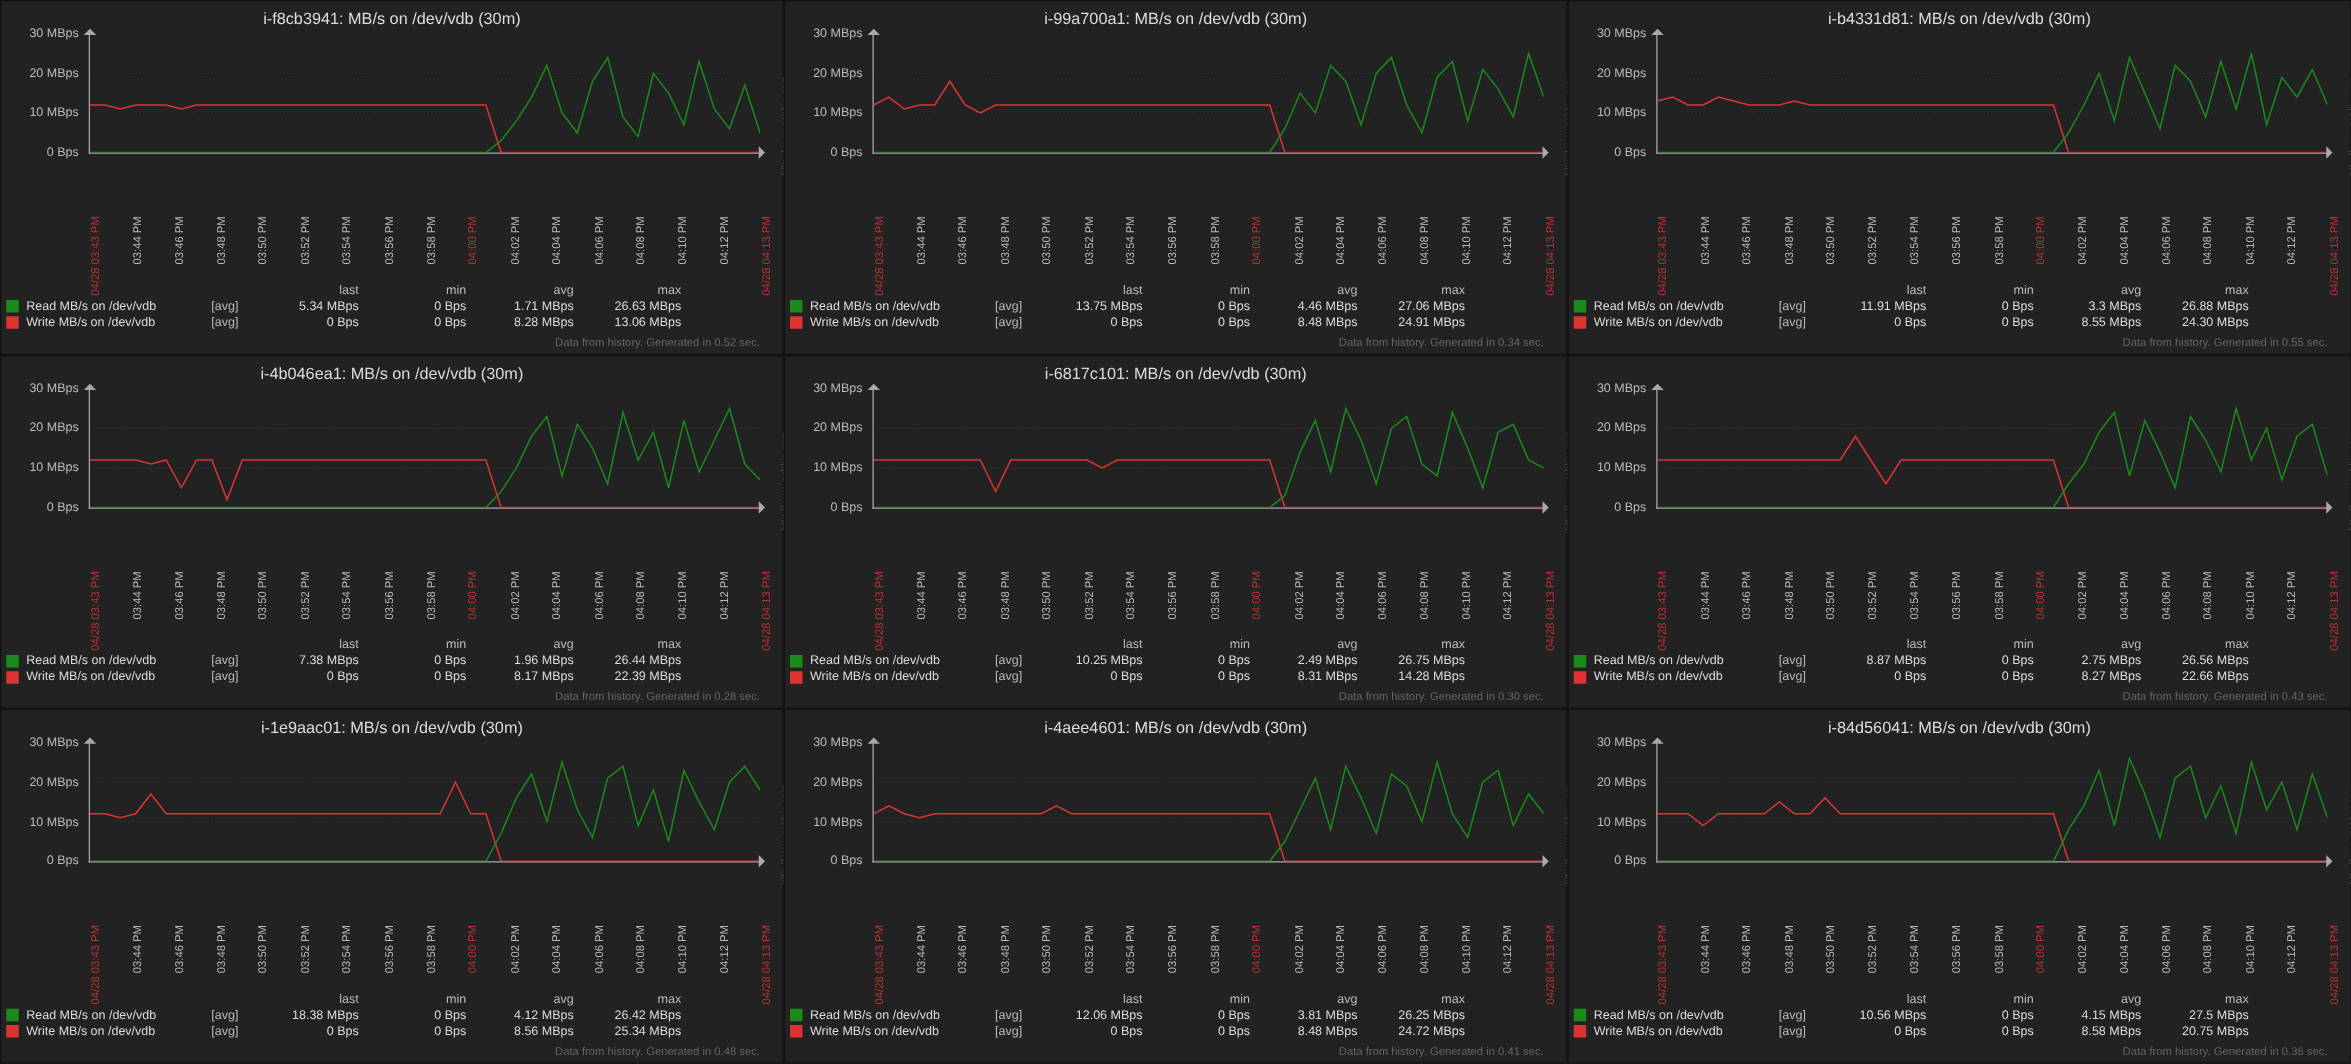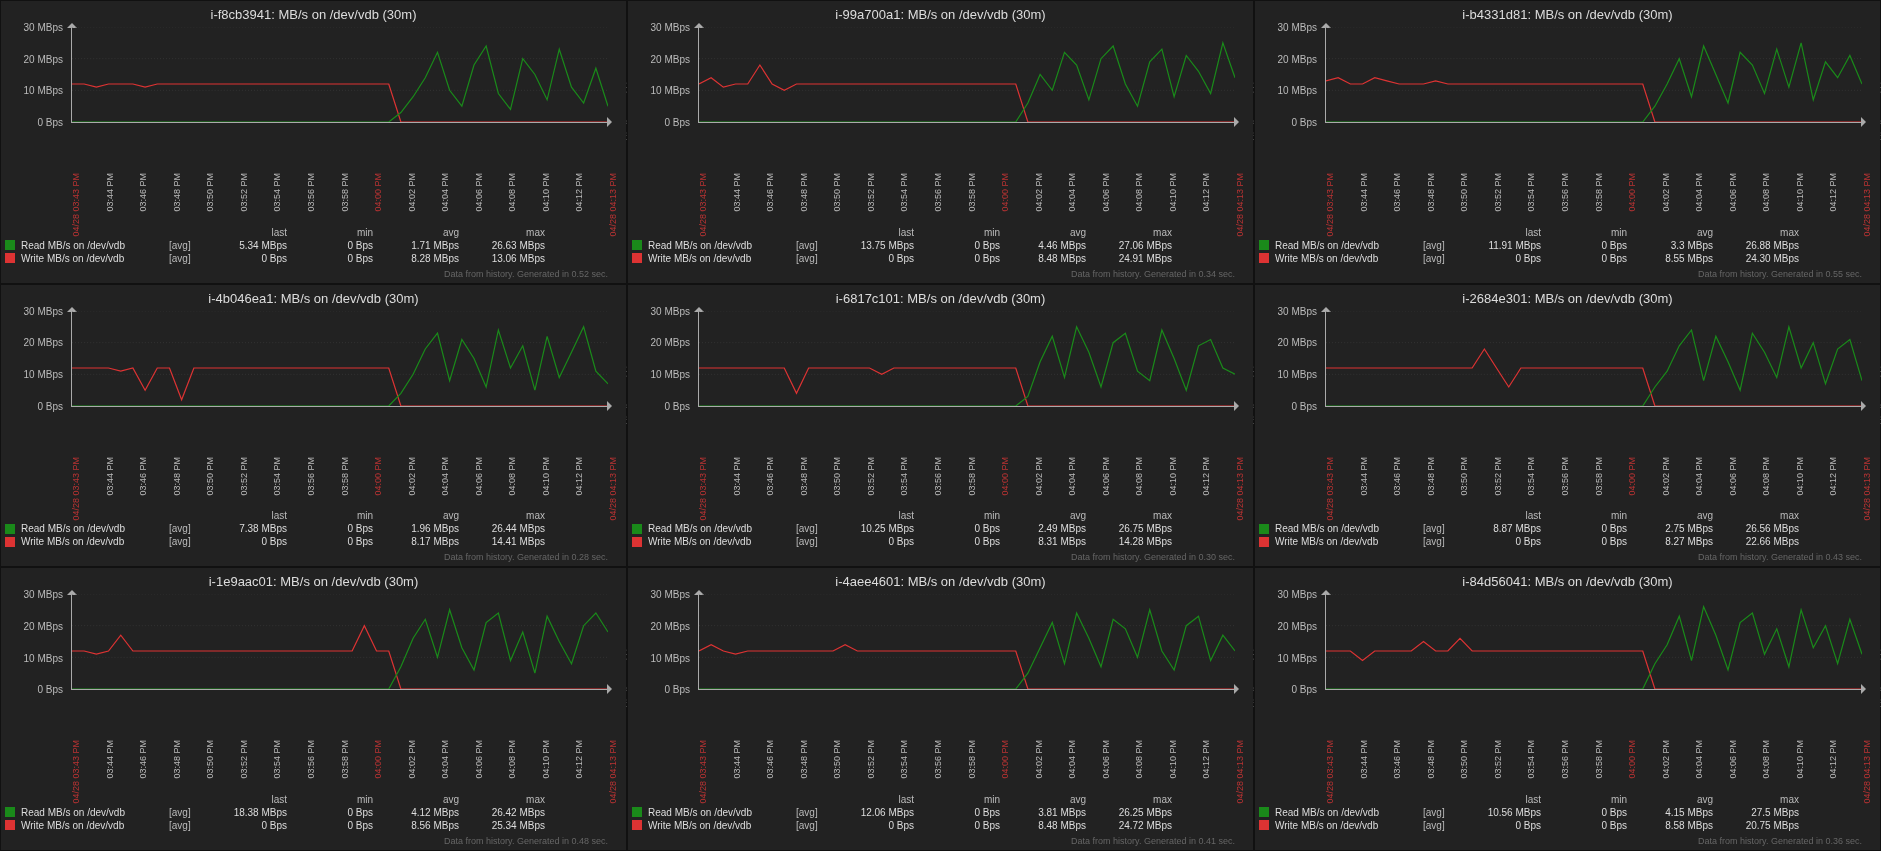--- a/index.html
+++ b/index.html
@@ -294,21 +294,21 @@
           <span class="v">1.96 MBps</span>
           <span class="v">26.44 MBps</span>
         </div>
         <div class="lrow">
           <span class="sw write"></span>
           <span class="sname">Write MB/s on /dev/vdb</span>
           <span class="agg">[avg]</span>
           <span class="v">0 Bps</span>
           <span class="v">0 Bps</span>
           <span class="v">8.17 MBps</span>
-          <span class="v">14.41 MBps</span>
+          <span class="v">22.39 MBps</span>
         </div>
       </div>
       <div class="foot">Data from history. Generated in 0.28 sec.</div>
     </div>
     <div class="panel">
       <div class="title">i-6817c101: MB/s on /dev/vdb (30m)</div>
       <div class="yticks">
         <div class="ytick" style="top: 0%;">30 MBps</div>
         <div class="ytick" style="top: 33.3333%;">20 MBps</div>
         <div class="ytick" style="top: 66.6667%;">10 MBps</div>
@@ -368,21 +368,20 @@
           <span class="agg">[avg]</span>
           <span class="v">0 Bps</span>
           <span class="v">0 Bps</span>
           <span class="v">8.31 MBps</span>
           <span class="v">14.28 MBps</span>
         </div>
       </div>
       <div class="foot">Data from history. Generated in 0.30 sec.</div>
     </div>
     <div class="panel">
-      <div class="title">i-2684e301: MB/s on /dev/vdb (30m)</div>
       <div class="yticks">
         <div class="ytick" style="top: 0%;">30 MBps</div>
         <div class="ytick" style="top: 33.3333%;">20 MBps</div>
         <div class="ytick" style="top: 66.6667%;">10 MBps</div>
         <div class="ytick" style="top: 100%;">0 Bps</div>
       </div>
       <div class="plot">
         <svg viewBox="0 0 530 95" preserveAspectRatio="none">
           <line class="grid-line" x1="0" x2="530" y1="63.333333333333336" y2="63.333333333333336"></line>
           <line class="grid-line" x1="0" x2="530" y1="31.66666666666667" y2="31.66666666666667"></line>

